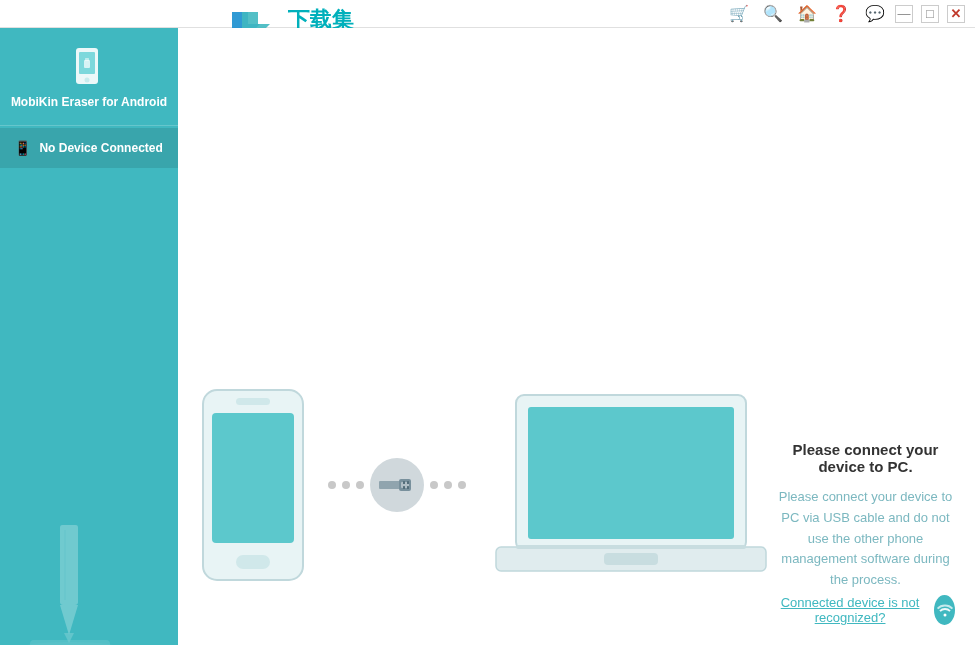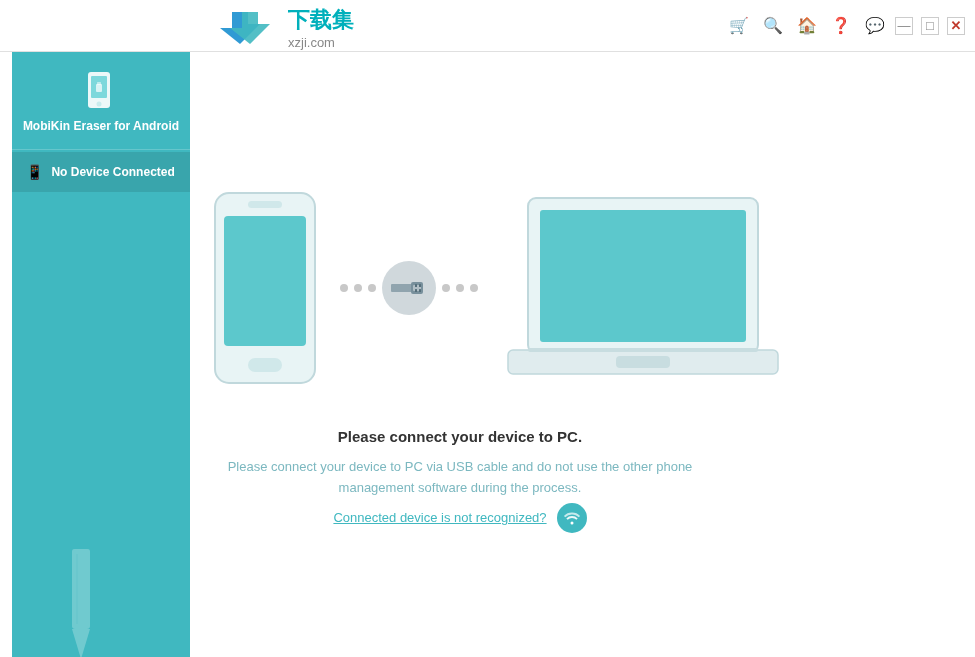--- a/index.html
+++ b/index.html
@@ -7,21 +7,21 @@
       width: 975px;
       height: 657px;
       font-family: Arial, sans-serif;
       background: #fff;
       overflow: hidden;
       position: relative;
     }
 
     
     .title-bar {
-      height: 52px;
+      height: 28px;
       background: #fff;
       display: flex;
       align-items: center;
       justify-content: flex-end;
       padding: 0 10px;
       border-bottom: 1px solid #e0e0e0;
       position: relative;
     }
     .title-bar-icons {
       display: flex;
@@ -75,21 +75,20 @@
     }
     .logo-subtext {
       font-size: 13px;
       color: #888;
     }
 
     
     .main-layout {
       display: flex;
       height: calc(657px - 40px);
-      padding-left: 12px;
     }
 
     
     .sidebar {
       width: 178px;
       background: #40b8c0;
       display: flex;
       flex-direction: column;
       align-items: center;
       position: relative;
@@ -142,22 +141,22 @@
       width: 178px;
       height: 160px;
       opacity: 0.25;
     }
 
     
     .content {
       flex: 1;
       background: #fff;
       display: flex;
-      flex-direction: column;
-      align-items: flex-start;
+      flex-direction: row;
+      align-items: flex-end;
       justify-content: center;
       padding: 20px;
       position: relative;
     }
 
     
     .illustration {
       display: flex;
       align-items: center;
       justify-content: center;

